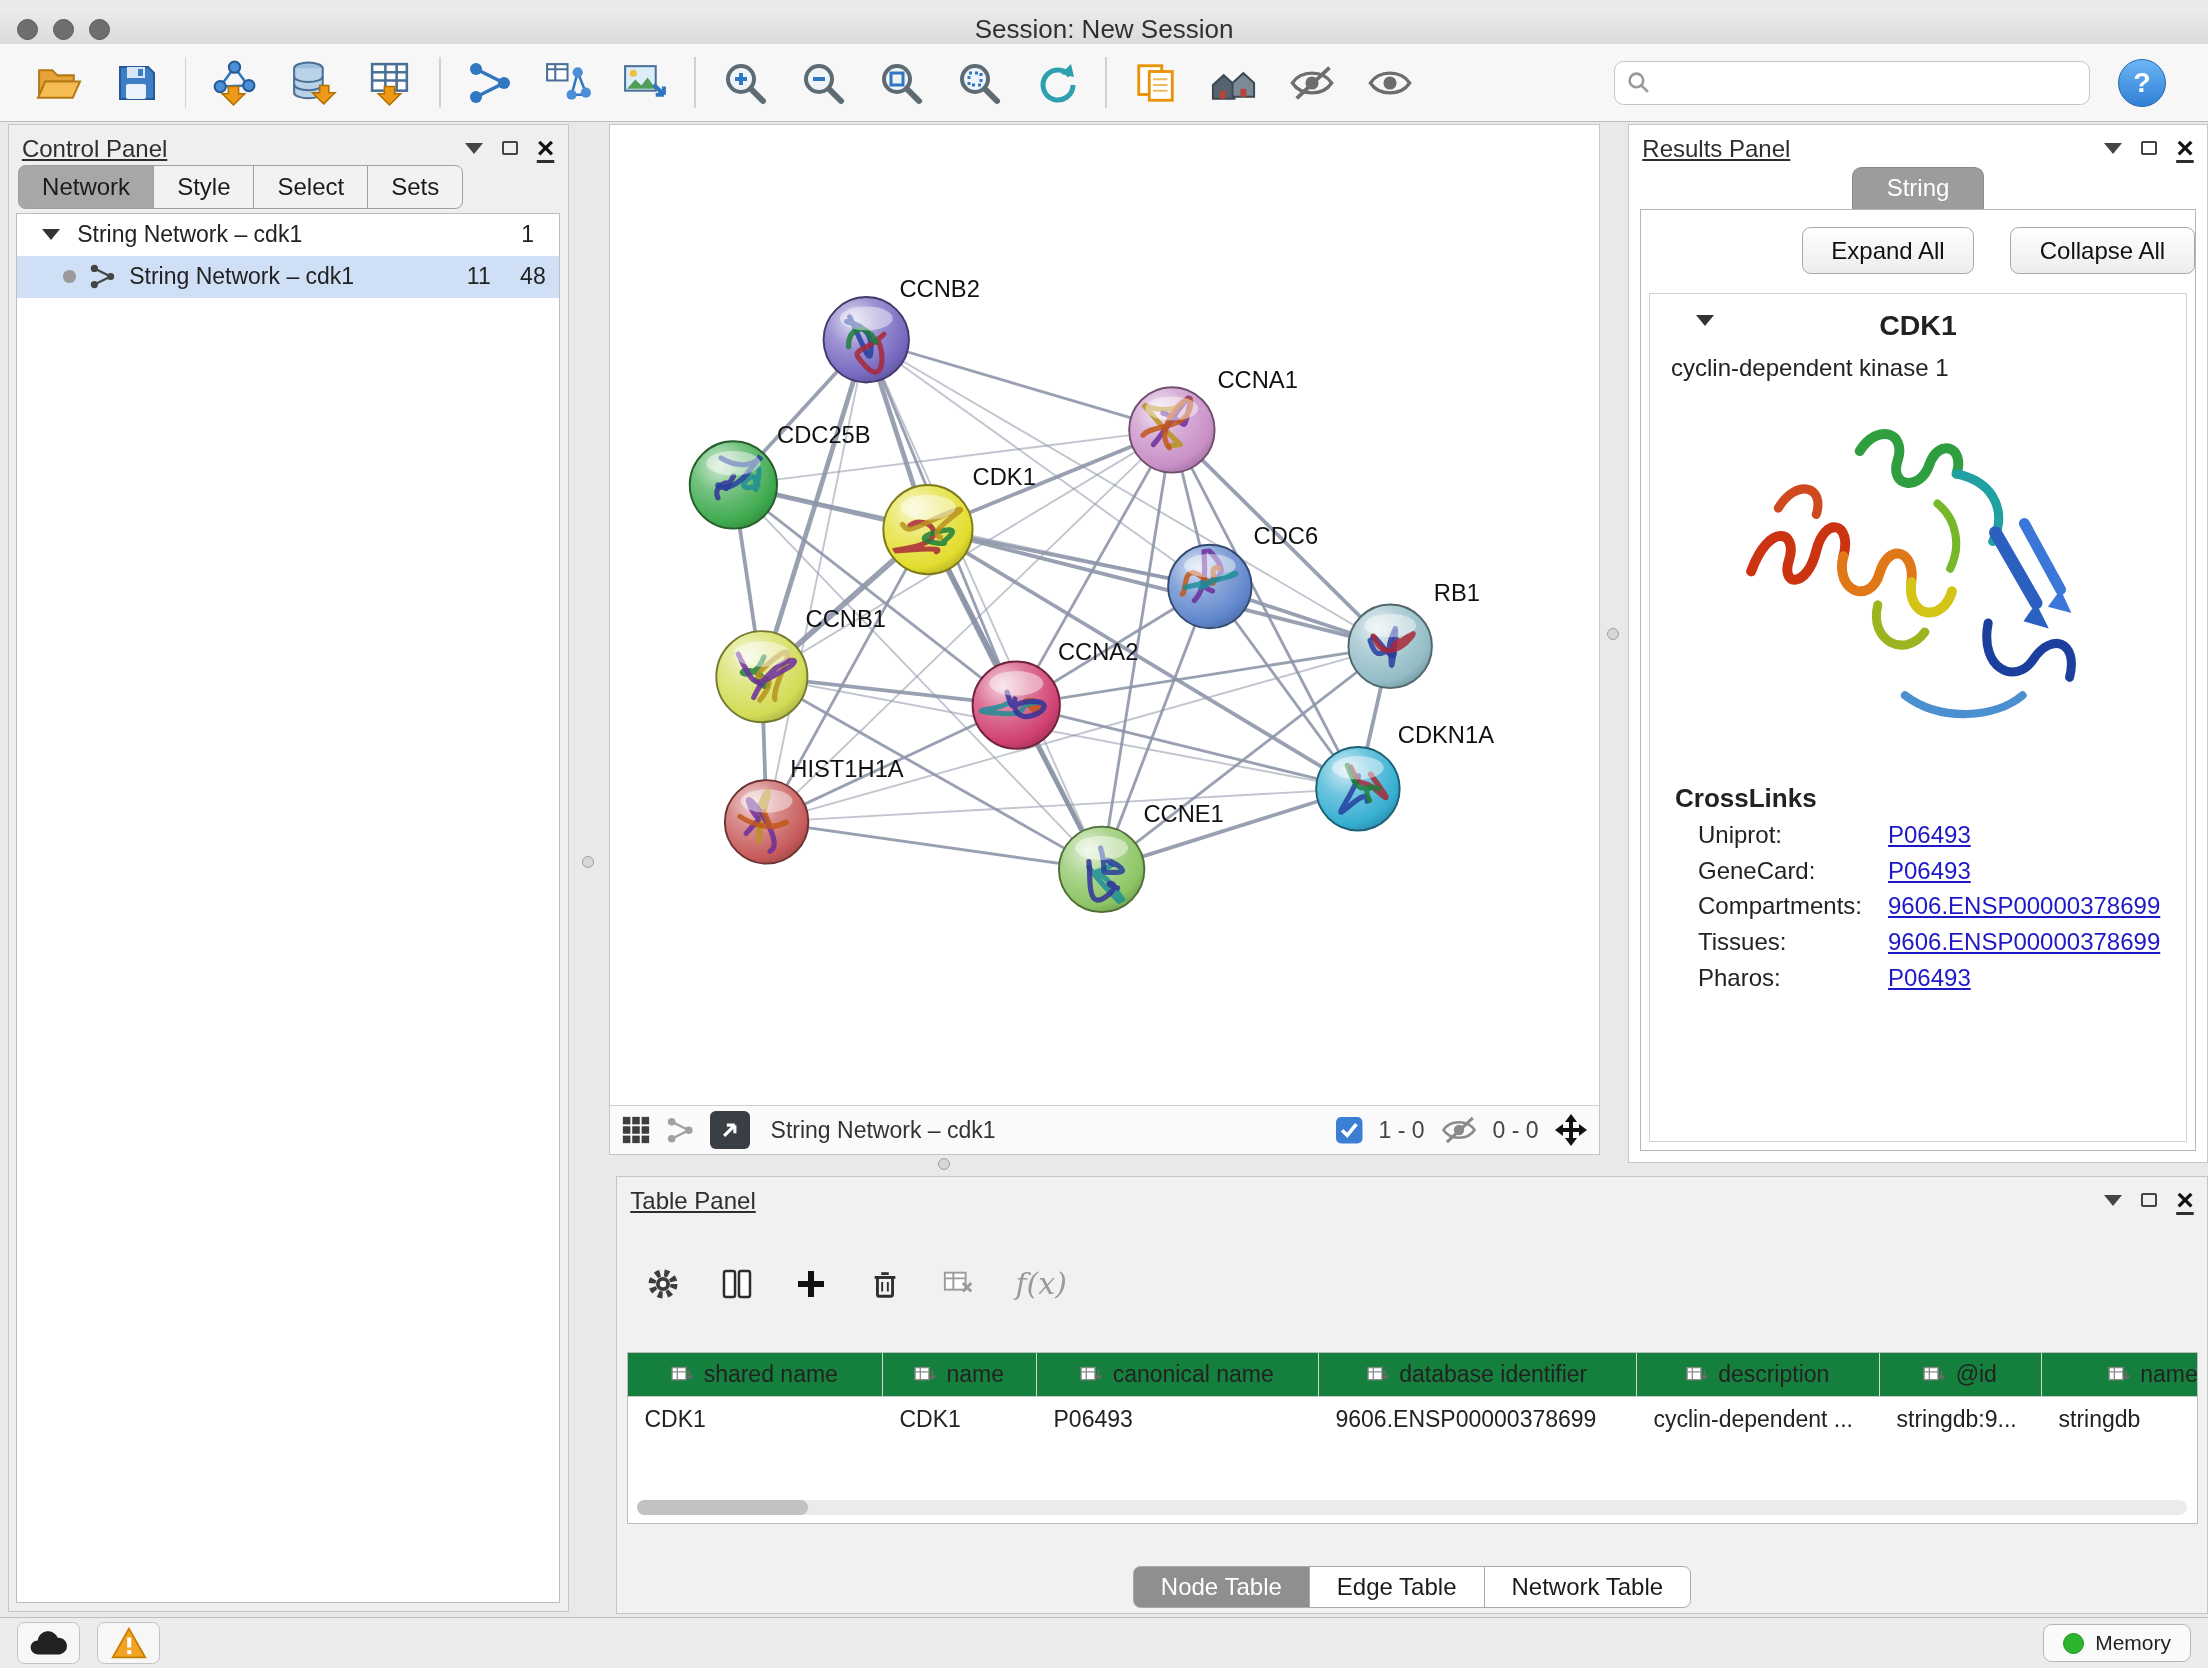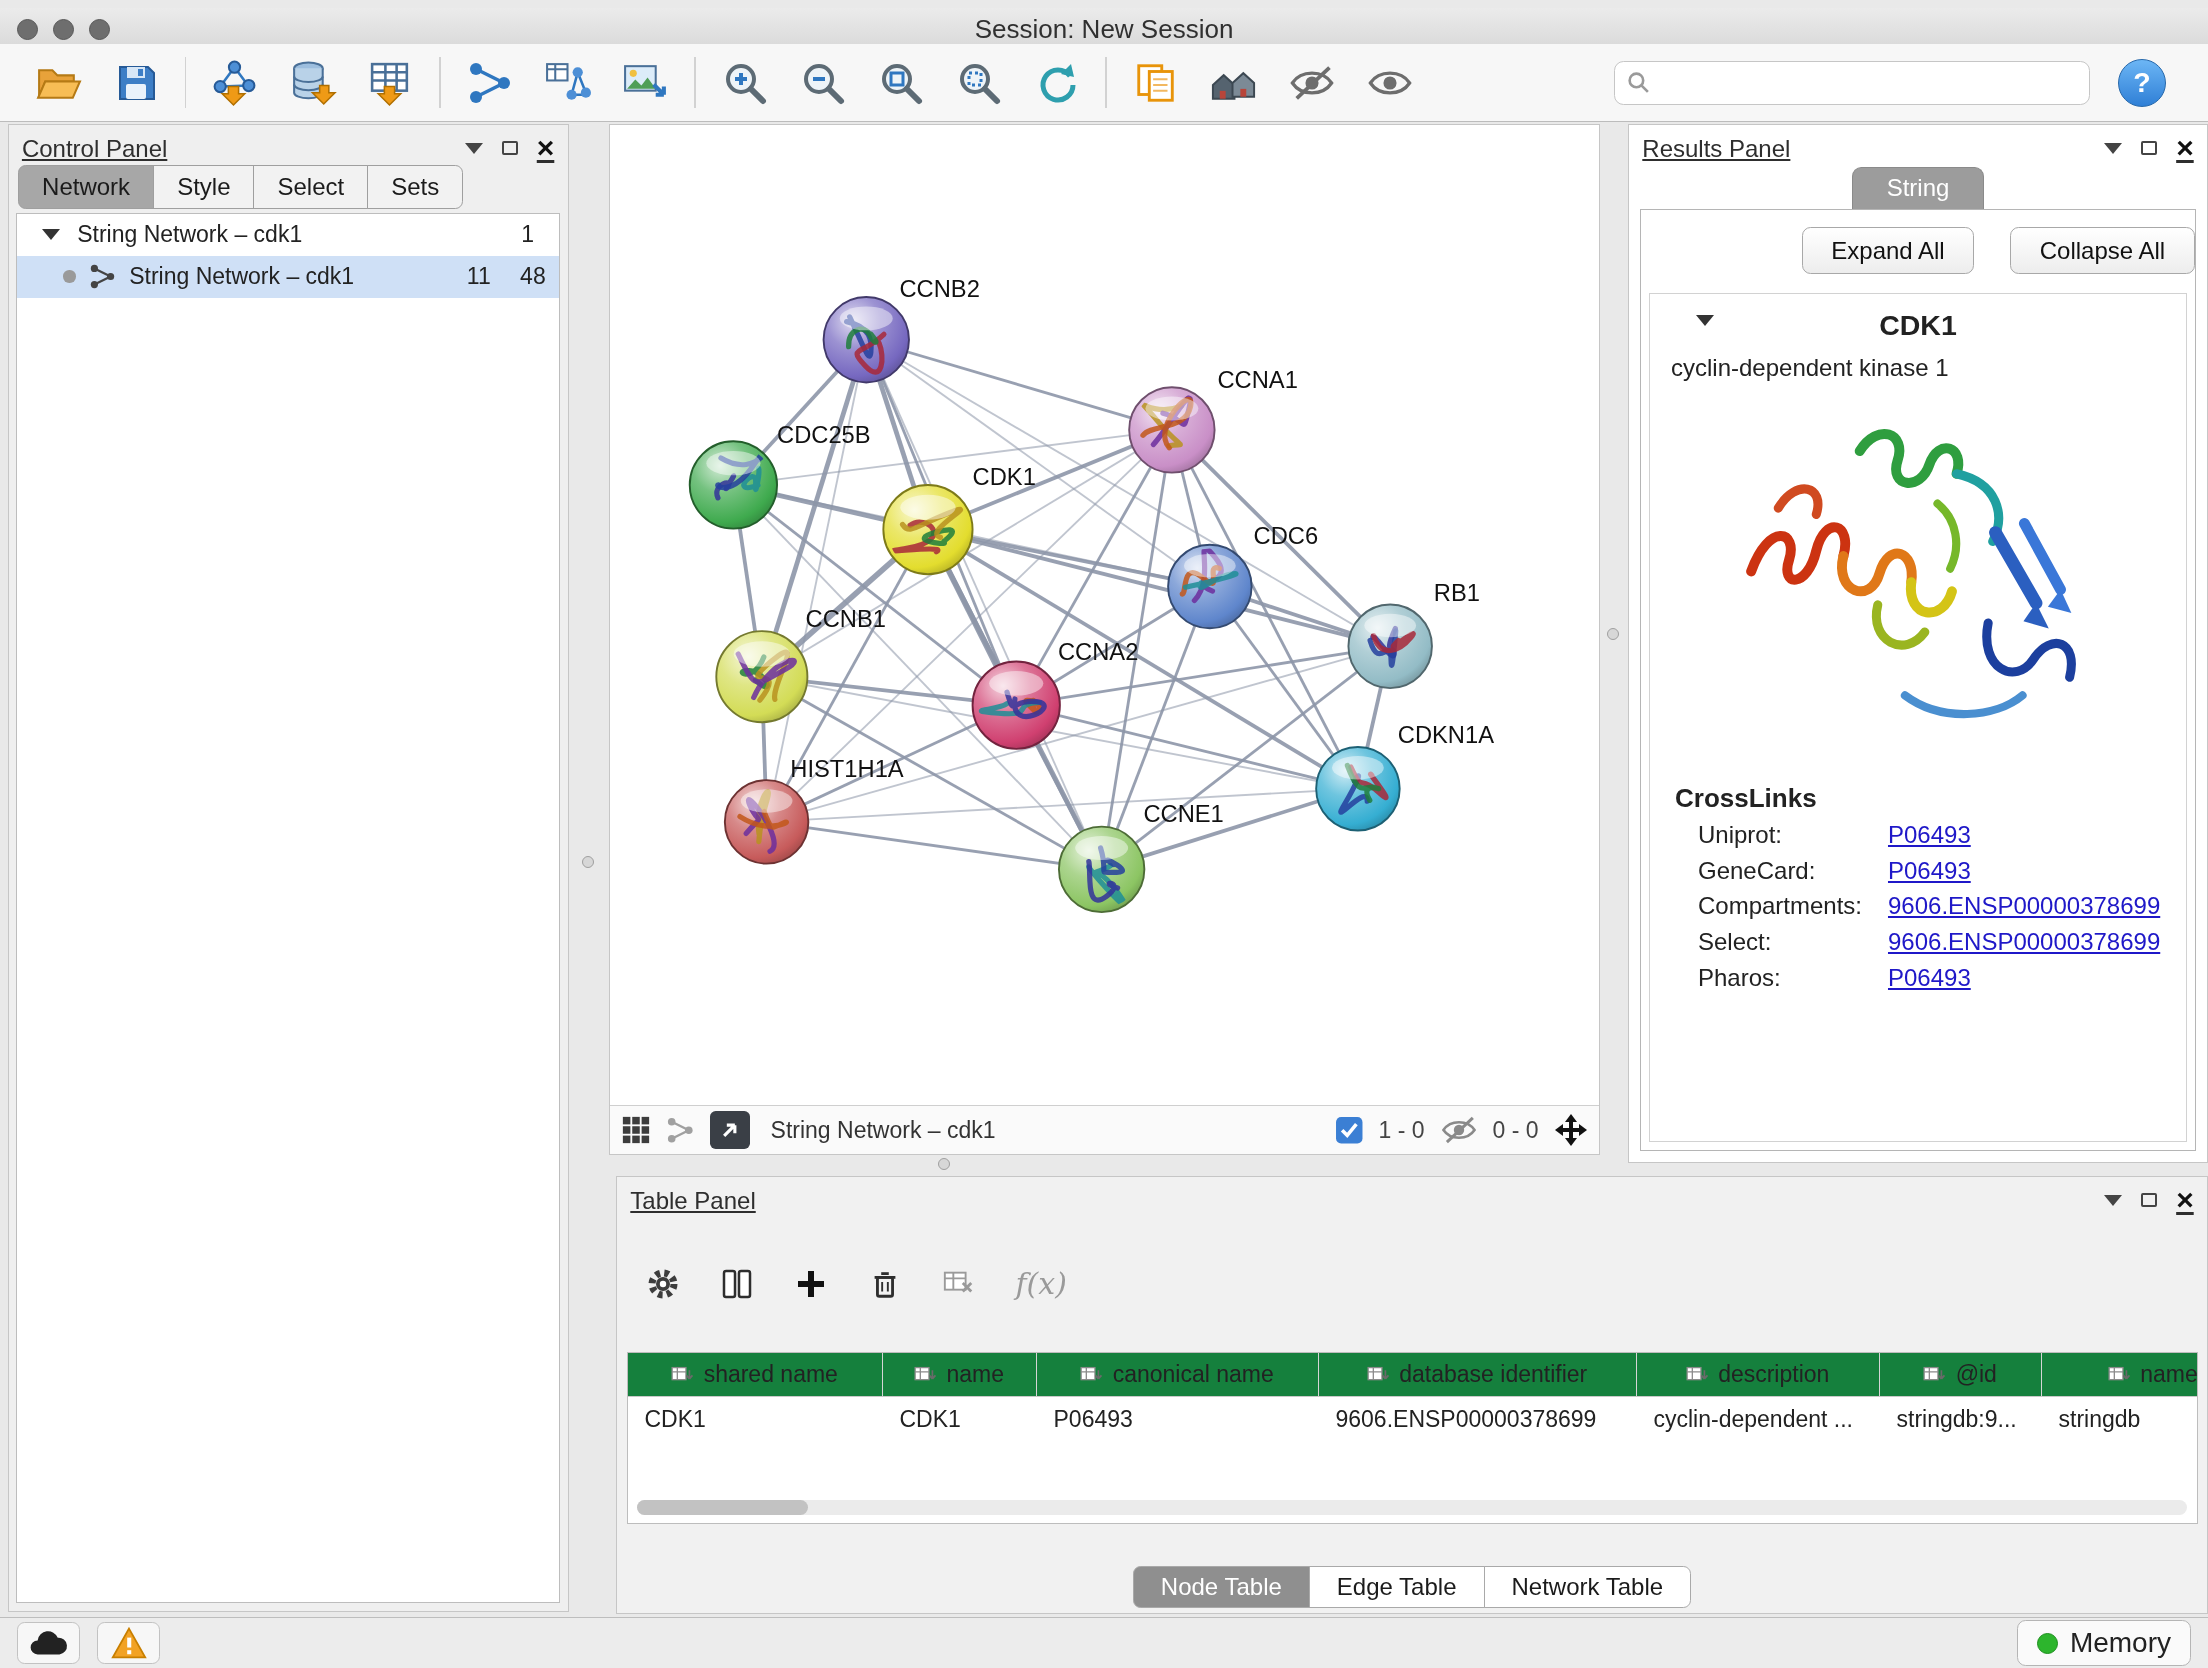--- a/index.html
+++ b/index.html
@@ -80,21 +80,21 @@
 .hscroll{position:absolute;left:9.5px;bottom:7.6px;width:1550px;height:15px;background:#ebebeb;border-radius:7.6px;}
 .hthumb{width:171px;height:15px;background:#c2c2c2;border-radius:7.6px;}
 .tp-tabs{height:53px;display:flex;justify-content:center;align-items:center;flex:none;}
 .tp-tab{padding:0 27px;height:42px;line-height:40px;font-size:24px;background:#fff;border:1px solid #a9a9a9;margin-left:-1px;color:#1b1b1b;}
 .tp-tab:first-child{border-radius:7.6px 0 0 7.6px;margin-left:0;}
 .tp-tab:last-child{border-radius:0 7.6px 7.6px 0;}
 .tp-tab.selected{background:#8f8f8f;color:#fff;}
 
 .statusbar{position:absolute;left:0;top:1617px;width:2208px;height:51px;background:#ececec;border-top:1px solid #bdbdbd;display:flex;align-items:center;padding:0 17px;gap:17px;}
 .sb-btn{width:63px;height:42px;border:1px solid #c2c2c2;border-radius:7.6px;background:#f7f7f7;display:flex;align-items:center;justify-content:center;}
-.memory-btn{margin-left:auto;display:flex;align-items:center;gap:11.4px;padding:5.7px 19px;border:1px solid #b5b5b5;border-radius:8.6px;background:#fafafa;font-size:28px;}
+.memory-btn{margin-left:auto;display:flex;align-items:center;gap:11.4px;padding:5.7px 19px;border:1px solid #b5b5b5;border-radius:8.6px;background:#fafafa;font-size:21px;}
 .mem-dot{width:21px;height:21px;border-radius:50%;background:#2db52d;border:1px solid #1d8f1d;}
 .split-dot{position:absolute;width:12.4px;height:12.4px;border-radius:50%;background:#d7d7d7;border:1px solid #9f9f9f;}
 </style>
 </head>
 <body>
 
 <div>
 
   <div class="titlebar">
     <div class="traffic">
@@ -622,21 +622,21 @@
         </div>
         <div class="xl-row">
           <span class="xl-label">GeneCard:</span>
           <span class="xl-value">P06493</span>
         </div>
         <div class="xl-row">
           <span class="xl-label">Compartments:</span>
           <span class="xl-value">9606.ENSP00000378699</span>
         </div>
         <div class="xl-row">
-          <span class="xl-label">Select:</span>
+          <span class="xl-label">Tissues:</span>
           <span class="xl-value">9606.ENSP00000378699</span>
         </div>
         <div class="xl-row">
           <span class="xl-label">Pharos:</span>
           <span class="xl-value">P06493</span>
         </div>
       </div>
     </div>
   </div>
 

